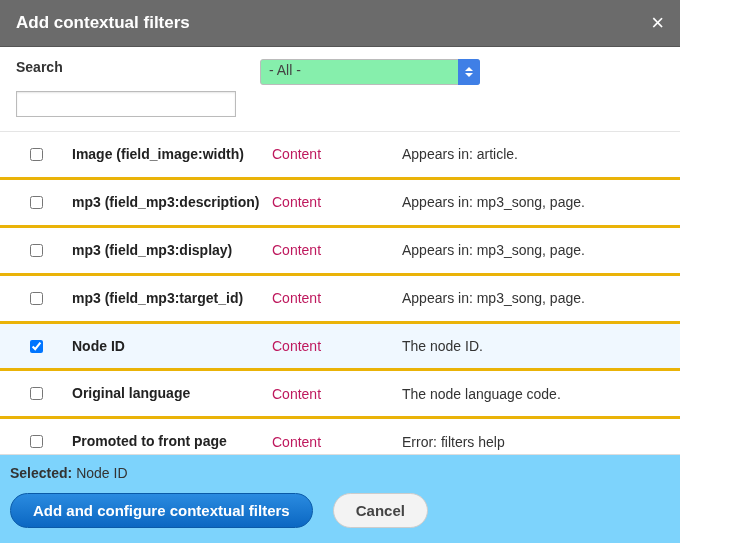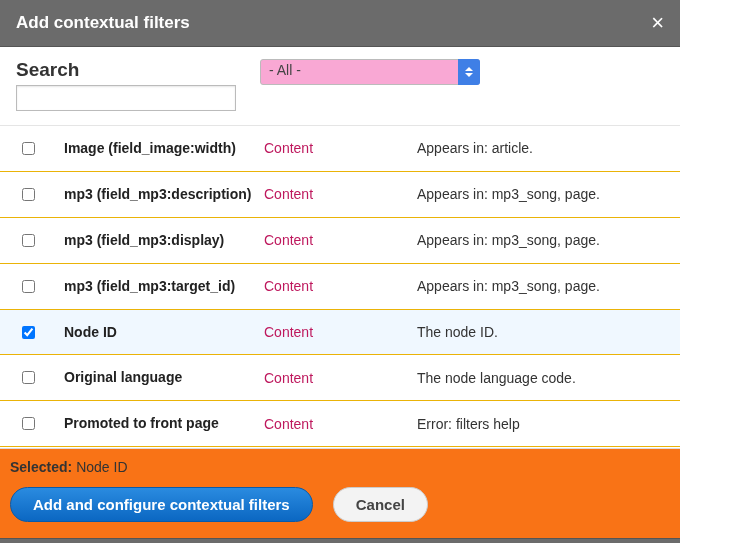--- a/index.html
+++ b/index.html
@@ -23,39 +23,39 @@
     cursor: pointer;
     font-weight: 400;
   }
   .filters-bar {
     padding: 12px 16px 14px 16px;
     display: flex;
     gap: 24px;
     border-bottom: 1px solid #e5e5e5;
   }
   .filter-group { display: flex; flex-direction: column; }
-  .filter-label { font-weight: 700; font-size: 19px; margin-bottom: 4px; }
+  .filter-label { font-weight: 700; font-size: 14px; margin-bottom: 16px; }
   .search-input {
     width: 220px;
     height: 26px;
     border: 1px solid #bbb;
     padding: 2px 6px;
     font-size: 14px;
     box-shadow: inset 0 1px 2px rgba(0,0,0,0.1);
   }
   .type-select-wrap {
     position: relative;
     width: 220px;
     height: 26px;
   }
   .type-select {
     width: 100%;
     height: 26px;
     border: 1px solid #bbb;
-    background: #f9a8d4;
+    background: #86efac;
     padding: 2px 28px 2px 8px;
     font-size: 14px;
     color: #444;
     appearance: none;
     -webkit-appearance: none;
     border-radius: 3px;
     cursor: pointer;
   }
   .select-arrow {
     position: absolute;
@@ -81,33 +81,33 @@
   .select-arrow::before { border-bottom: 4px solid #fff; margin-bottom: 2px; }
   .select-arrow::after  { border-top: 4px solid #fff; }
   .rows {
     height: 322px;
     overflow: hidden;
   }
   .row {
     display: grid;
     grid-template-columns: 56px 200px 130px 1fr;
     align-items: center;
-    padding: 13px 8px;
-    border-bottom: 1px solid #eab308;
+    padding: 13px 16px;
+    border-bottom: 3px solid #eab308;
     font-size: 14px;
   }
   .row.selected { background: #f0f8ff; }
   .row .cb { display: flex; justify-content: flex-start; padding-left: 14px; }
   .row .cb input { width: 13px; height: 13px; cursor: pointer; }
   .row .name { font-weight: 700; color: #222; padding-right: 8px; line-height: 1.35; }
   .row .category { color: #be185d; }
-  .row .desc { color: #333; margin-left: 23px; }
+  .row .desc { color: #333; }
   .footer {
     border-top: 1px solid #ddd;
-    background: #f97316;
+    background: #7dd3fc;
   }
   .selected-line {
     padding: 10px 10px 4px 10px;
     font-size: 14px;
     color: #333;
   }
   .selected-line .lbl { font-weight: 700; }
   .buttons {
     padding: 8px 23px 16px 10px;
     display: flex;

